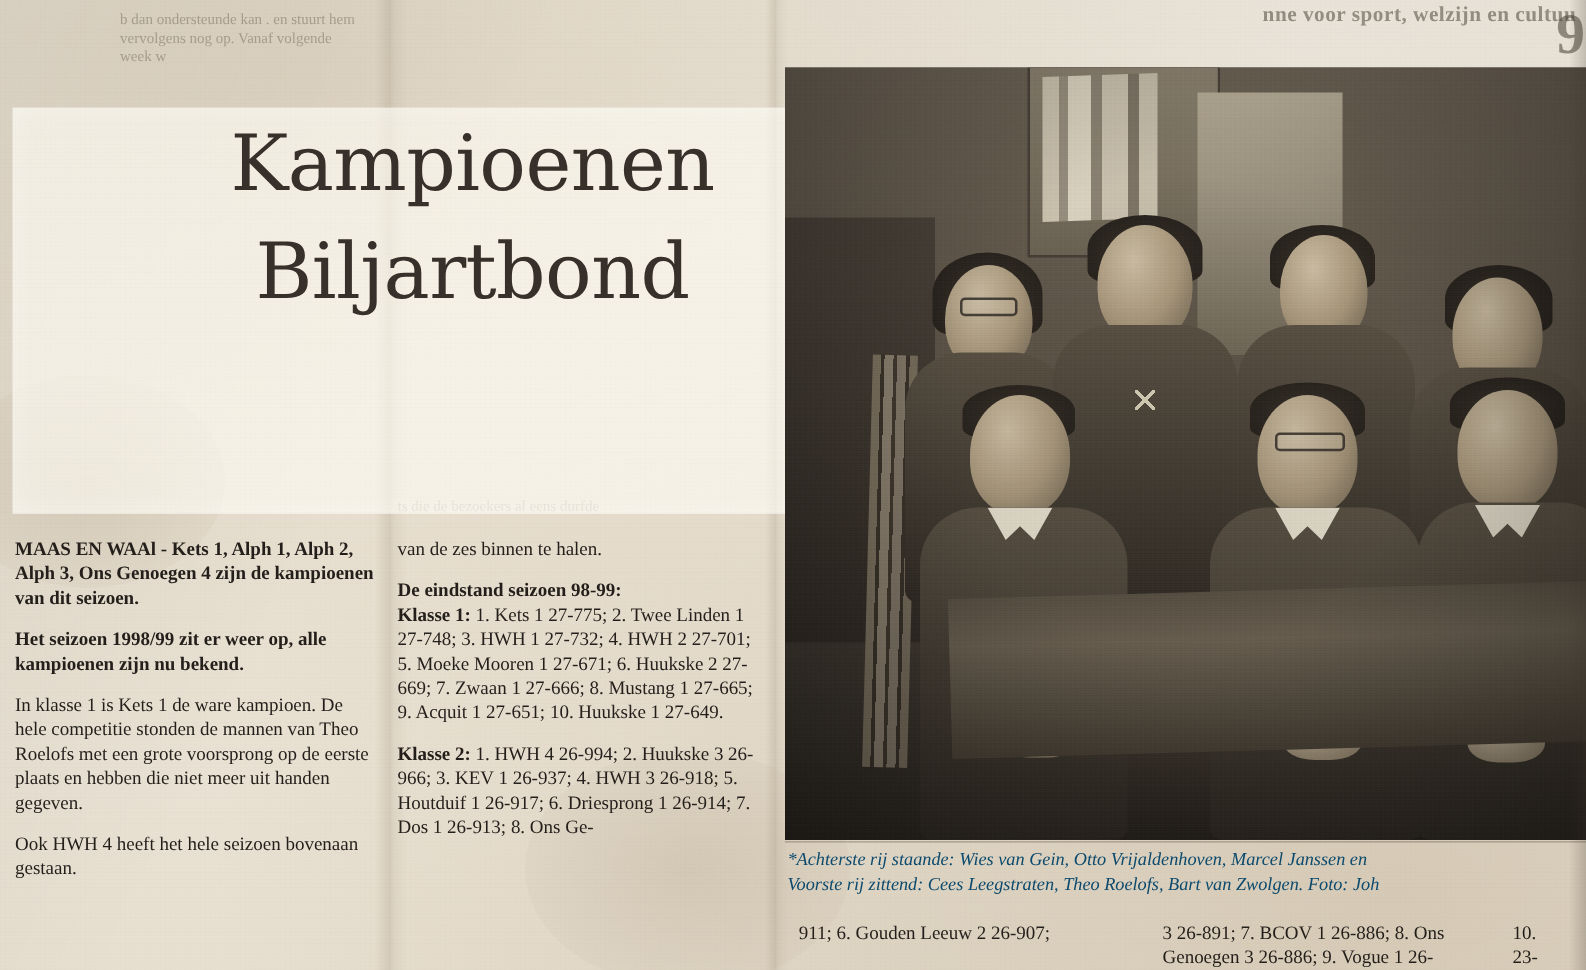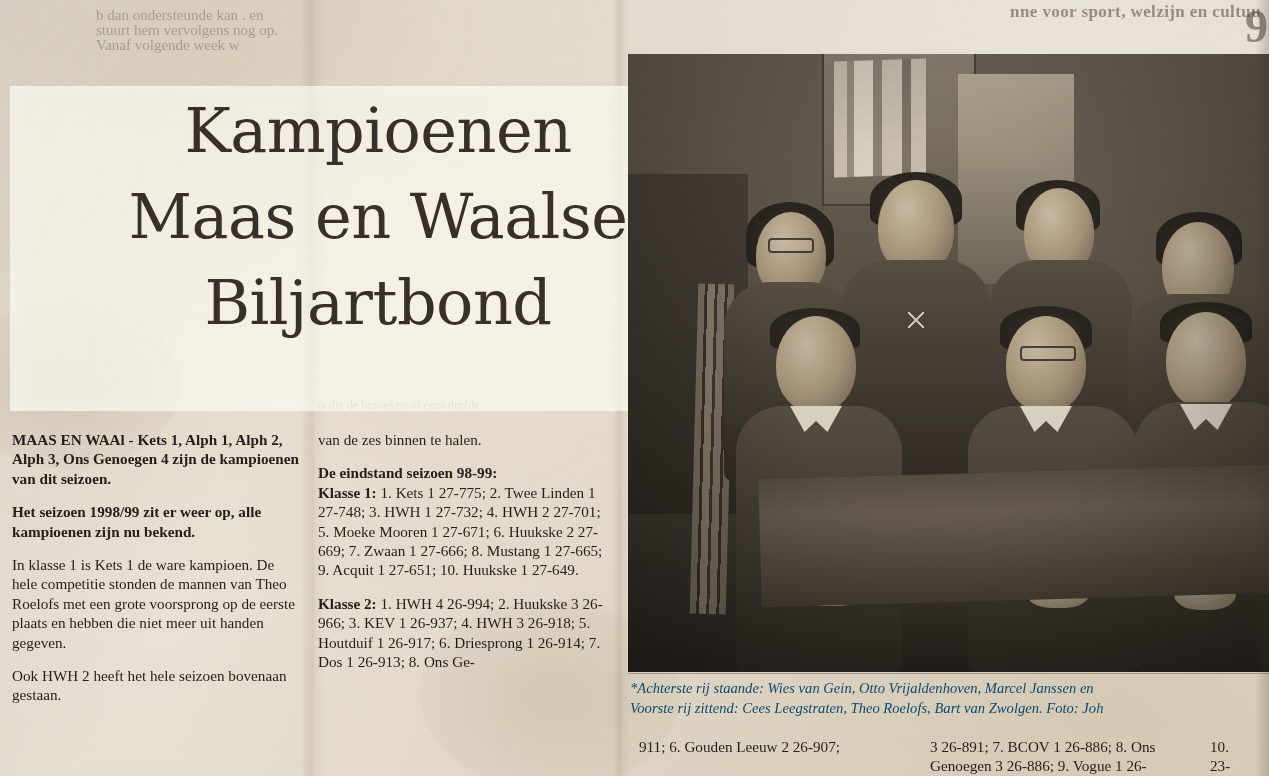--- a/index.html
+++ b/index.html
@@ -64,21 +64,21 @@
   }
   .ghost-huge {
     top: 34px; left: 332px;
     font-size: 86px;
     font-weight: bold;
     color: rgba(120,108,92,0.30);
     letter-spacing: 1px;
   }
   .ghost-smallcol {
     top: 8px; left: 96px;
-    font-size: 15px;
+    font-size: 12px;
     line-height: 15px;
     white-space: normal;
     width: 190px;
     color: rgba(95,85,70,0.42);
   }
   .ghost-mid {
     top: 398px; left: 318px;
     font-size: 12px;
     color: rgba(95,85,70,0.33);
   }
@@ -314,21 +314,20 @@
   <div class="ghost ghost-smallcol">b dan ondersteunde kan . en stuurt hem vervolgens nog op. Vanaf volgende week w</div>
   <div class="ghost ghost-mid">ts die de bezoekers al eens durfde</div>
   <div class="ghost ghost-mid2">tor accommodatie</div>
 
   <div class="fold f1"></div>
   <div class="fold f2"></div>
 
   <div class="headline-box"></div>
   <div class="headline">
     <span class="l1">Kampioenen</span>
-    <span class="l2">Maas en Waalse</span>
     <span class="l3">Biljartbond</span>
   </div>
 
   <div class="photo">
     <div class="wall"></div>
     <div class="shelf"></div>
     <div class="shelf-books"></div>
     <div class="shelf2"></div>
     <div class="darkpanel"></div>
     <div class="table"></div>
@@ -390,21 +389,21 @@
   <div class="caption-rule"></div>
   <div class="caption">
     <div>*Achterste rij staande: Wies van Gein, Otto Vrijaldenhoven, Marcel Janssen en</div>
     <div>Voorste rij zittend: Cees Leegstraten, Theo Roelofs, Bart van Zwolgen. Foto: Joh</div>
   </div>
 
   <div class="col col-1">
     <p><b>MAAS EN WAAl - Kets 1, Alph 1, Alph 2, Alph 3, Ons Genoegen 4 zijn de kampioenen van dit seizoen.</b></p>
     <p><b>Het seizoen 1998/99 zit er weer op, alle kampioenen zijn nu bekend.</b></p>
     <p>In klasse 1 is Kets 1 de ware kampioen. De hele competitie stonden de mannen van Theo Roelofs met een grote voorsprong op de eerste plaats en hebben die niet meer uit handen gegeven.</p>
-    <p class="tight">Ook HWH 2 heeft het hele seizoen bovenaan gestaan.</p>
+    <p class="tight">Ook HWH 4 heeft het hele seizoen bovenaan gestaan.</p>
   </div>
 
   <div class="col col-2">
     <p>van de zes binnen te halen.</p>
     <p><b>De eindstand seizoen 98-99:</b><br><b>Klasse 1:</b> 1. Kets 1 27-775; 2. Twee Linden 1 27-748; 3. HWH 1 27-732; 4. HWH 2 27-701; 5. Moeke Mooren 1 27-671; 6. Huukske 2 27-669; 7. Zwaan 1 27-666; 8. Mustang 1 27-665; 9. Acquit 1 27-651; 10. Huukske 1 27-649.</p>
     <p class="tight"><b>Klasse 2:</b> 1. HWH 4 26-994; 2. Huukske 3 26-966; 3. KEV 1 26-937; 4. HWH 3 26-918; 5. Houtduif 1 26-917; 6. Driesprong 1 26-914; 7. Dos 1 26-913; 8. Ons Ge-</p>
   </div>
 
   <div class="col col-3 bottom-clip">
     <div>911; 6. Gouden Leeuw 2 26-907;</div>

